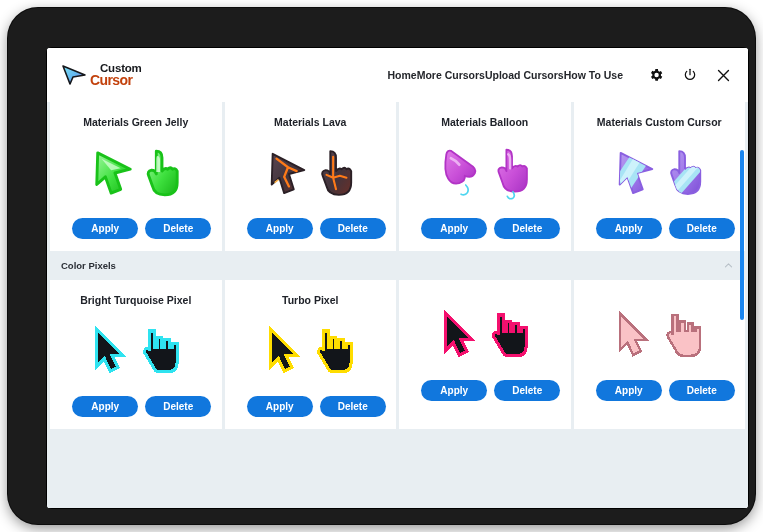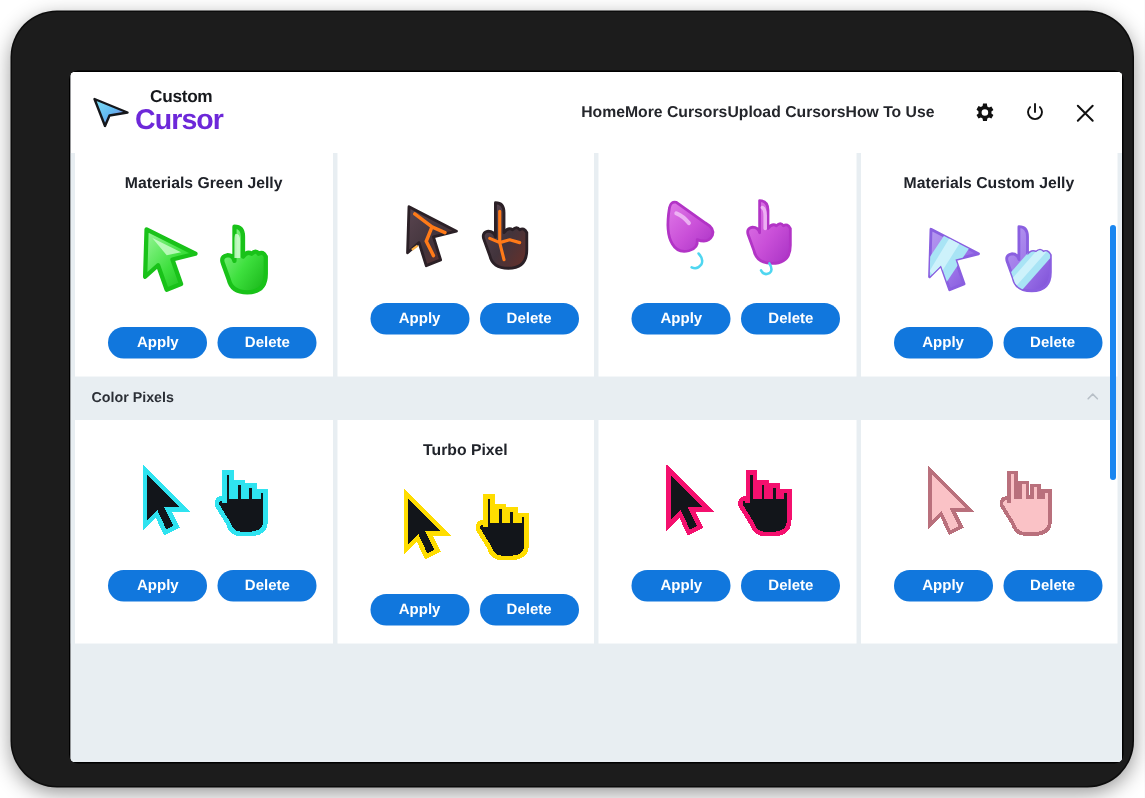--- a/index.html
+++ b/index.html
@@ -46,21 +46,21 @@
   }
   #brand-logo { display: flex; align-items: center; gap: 3px; }
   #logo-mark { width: 26px; height: 22px; flex: none; }
   #logo-wordmark { position: relative; line-height: 1; }
   #logo-word-custom {
     font-size: 11.5px; font-weight: 700; color: #16181c;
     letter-spacing: -.2px; display: block; margin-left: 10px;
     margin-bottom: -1px;
   }
   #logo-word-cursor {
-    font-size: 19px; font-weight: 800; color: #6d28d9;
+    font-size: 14px; font-weight: 800; color: #c2410c;
     letter-spacing: -.6px; display: block;
   }
 
   #main-nav {
     margin-left: auto;
     display: flex; align-items: center; 
   }
   .nav-link {
     font-size: 10.5px; font-weight: 700; color: #24262b;
     text-decoration: none; white-space: nowrap; cursor: pointer;
@@ -229,20 +229,21 @@
                 <path d="M15 9 q3 0 3 5 v12 h-4 V14 q0-5 1-5z" fill="#d9ffd9" opacity=".8"></path>
               </svg>
             </div>
             <div class="card-buttons">
               <button class="card-btn">Apply</button>
               <button class="card-btn">Delete</button>
             </div>
           </div>
 
           <div class="cursor-card">
+            <div class="card-title">Materials Lava</div>
             <div class="cursor-preview">
               <svg viewBox="0 0 48 52" width="46" height="50">
                 <defs>
                   <linearGradient id="lv1" x1="0" y1="0" x2="1" y2="1">
                     <stop offset="0%" stop-color="#5a4550"></stop>
                       <stop offset="55%" stop-color="#42343c"></stop>
                       <stop offset="100%" stop-color="#6a2f28"></stop>
                   </linearGradient>
                 </defs>
                 <path d="M8 6 L41 23 L25 27 L30 43 L20 47 L15 31 L7 38 Z" fill="url(#lv1)" stroke="#2b2026" stroke-width="2" stroke-linejoin="round"></path>
@@ -261,20 +262,21 @@
                 <path d="M17 10 v22 M17 32 L10 29 M17 32 L24 30 M17 32 L20 44 M24 30 L31 32" stroke="#ff7a18" stroke-width="2.2" fill="none" stroke-linecap="round"></path>
               </svg>
             </div>
             <div class="card-buttons">
               <button class="card-btn">Apply</button>
               <button class="card-btn">Delete</button>
             </div>
           </div>
 
           <div class="cursor-card">
+            <div class="card-title">Materials Balloon</div>
             <div class="cursor-preview">
               <svg viewBox="0 0 52 56" width="48" height="52">
                 <defs>
                   <linearGradient id="bl1" x1="0" y1="0" x2="1" y2="1">
                     <stop offset="0%" stop-color="#e07ae8"></stop>
                       <stop offset="55%" stop-color="#c94fd8"></stop>
                       <stop offset="100%" stop-color="#a832c4"></stop>
                   </linearGradient>
                 </defs>
                 <path d="M9 8 q-3 18 2 26 q4 7 12 5 q7-2 6-8 q8 3 11-3 q2-5-5-9 L14 4 q-4-1-5 4z" fill="url(#bl1)" stroke="#b234c6" stroke-width="2" stroke-linejoin="round"></path>
@@ -294,21 +296,21 @@
                 <path d="M22 49 q3 5 0 7 q-4 2-6-2" stroke="#4fd6f0" stroke-width="1.8" fill="none" stroke-linecap="round"></path>
               </svg>
             </div>
             <div class="card-buttons">
               <button class="card-btn">Apply</button>
               <button class="card-btn">Delete</button>
             </div>
           </div>
 
           <div class="cursor-card">
-            <div class="card-title">Materials Custom Jelly</div>
+            <div class="card-title">Materials Custom Cursor</div>
             <div class="cursor-preview">
               <svg viewBox="0 0 48 52" width="46" height="50">
                 <defs>
                   <linearGradient id="cp1" x1="0" y1="0" x2="1" y2="1">
                     <stop offset="0%" stop-color="#b79af0"></stop>
                       <stop offset="60%" stop-color="#9a72e8"></stop>
                       <stop offset="100%" stop-color="#7d4fd6"></stop>
                   </linearGradient>
                   <clipPath id="cpclip1">
                       <path d="M8 5 L41 22 L25 26 L31 43 L21 47 L15 30 L7 38 Z"></path>
@@ -350,20 +352,21 @@
           <span class="section-chevron">
             <svg viewBox="0 0 16 16" width="11" height="11" fill="none" stroke="#7d8894" stroke-width="1.5" stroke-linecap="round" stroke-linejoin="round">
               <path d="M3.5 10 L8 5.5 L12.5 10"></path>
             </svg>
           </span>
         </div>
 
         <div class="card-row">
 
           <div class="cursor-card">
+            <div class="card-title">Bright Turquoise Pixel</div>
             <div class="cursor-preview">
               <svg viewBox="0 0 44 52" width="42" height="50" shape-rendering="crispEdges">
                 <path d="M5 3 L5 42 L13 34 L19 47 L27 43 L21 31 L33 31 Z" fill="#12151a" stroke="#2fe3f0" stroke-width="3.2" stroke-linejoin="miter"></path>
               </svg>
               <svg viewBox="0 0 42 52" width="40" height="50" shape-rendering="crispEdges">
                 <path d="M14 5 h5 v17 h3 V12 h5 v10 h3 V14 h5 v8 h3 v-4 h5 v20 q0 10-11 10 h-6 q-7 0-9-7 L9 28 q-1-5 4-5 q1 0 1 3z" fill="#12151a" stroke="#2fe3f0" stroke-width="3.2" stroke-linejoin="miter" transform="translate(-4,0)"></path>
               </svg>
             </div>
             <div class="card-buttons">
               <button class="card-btn">Apply</button>

